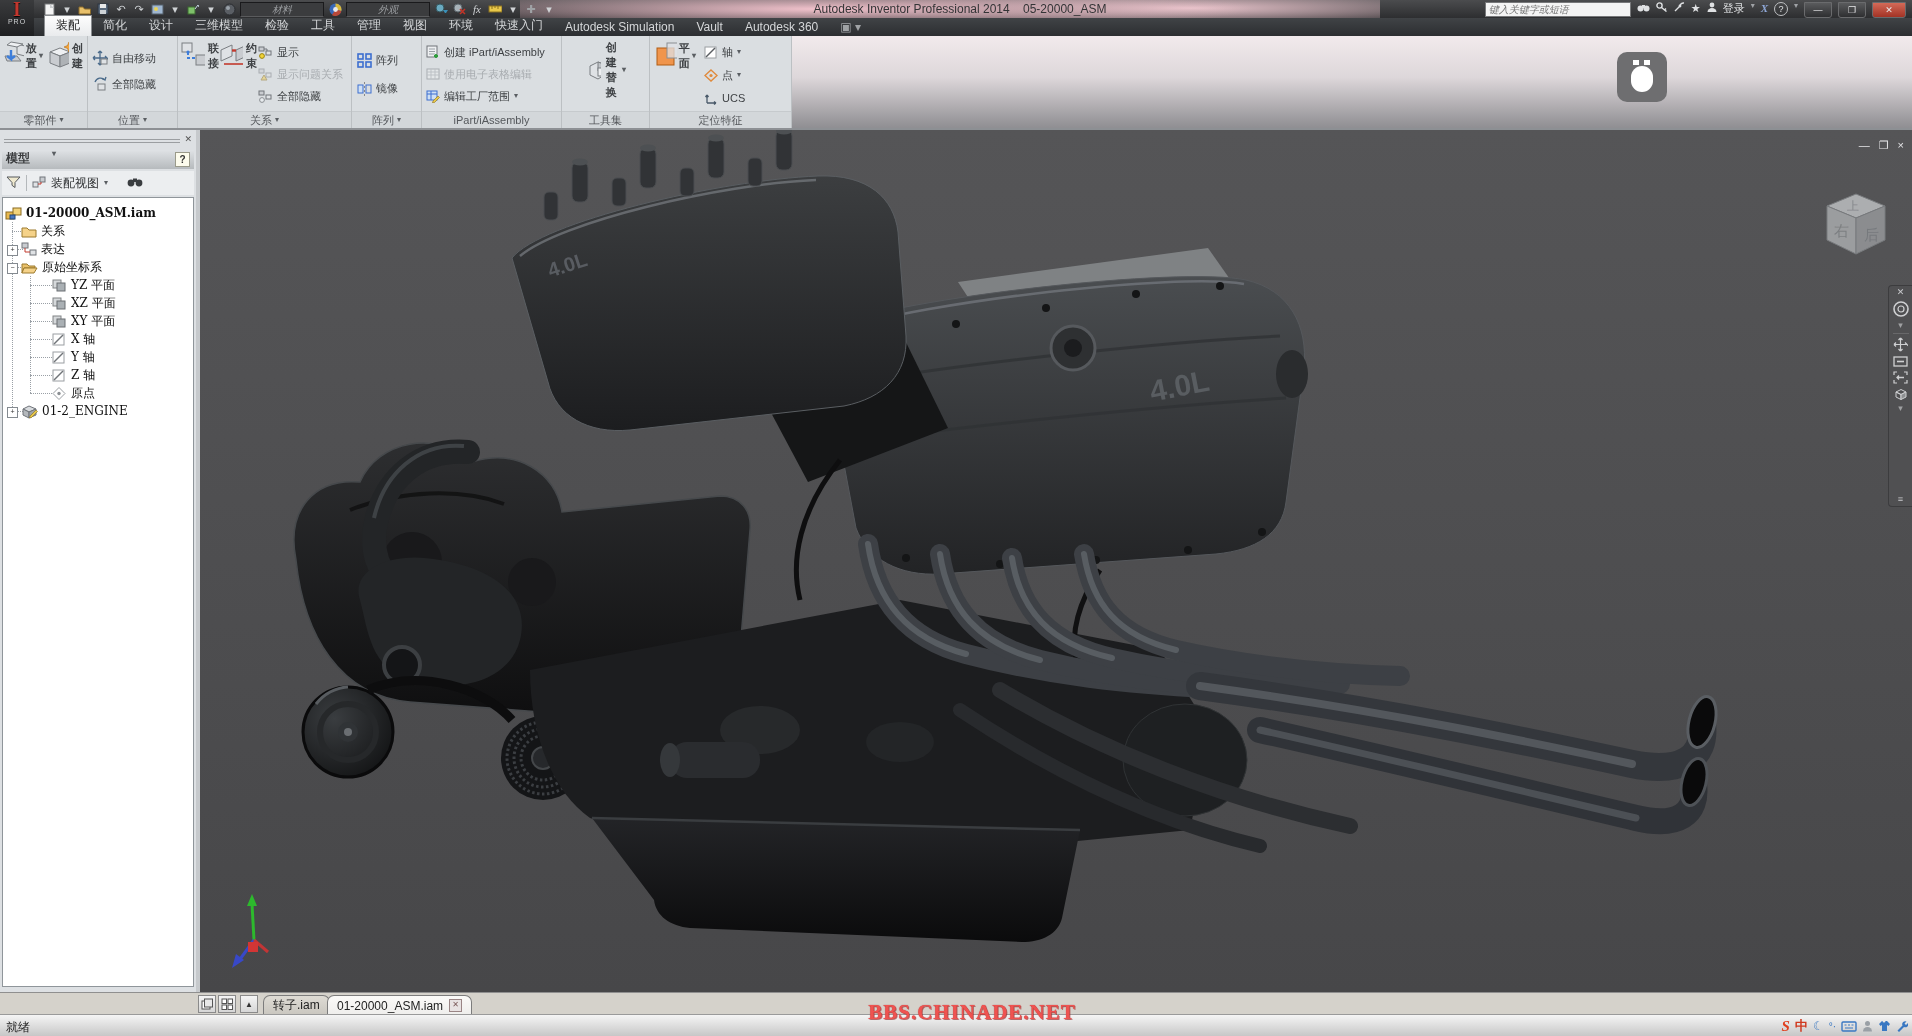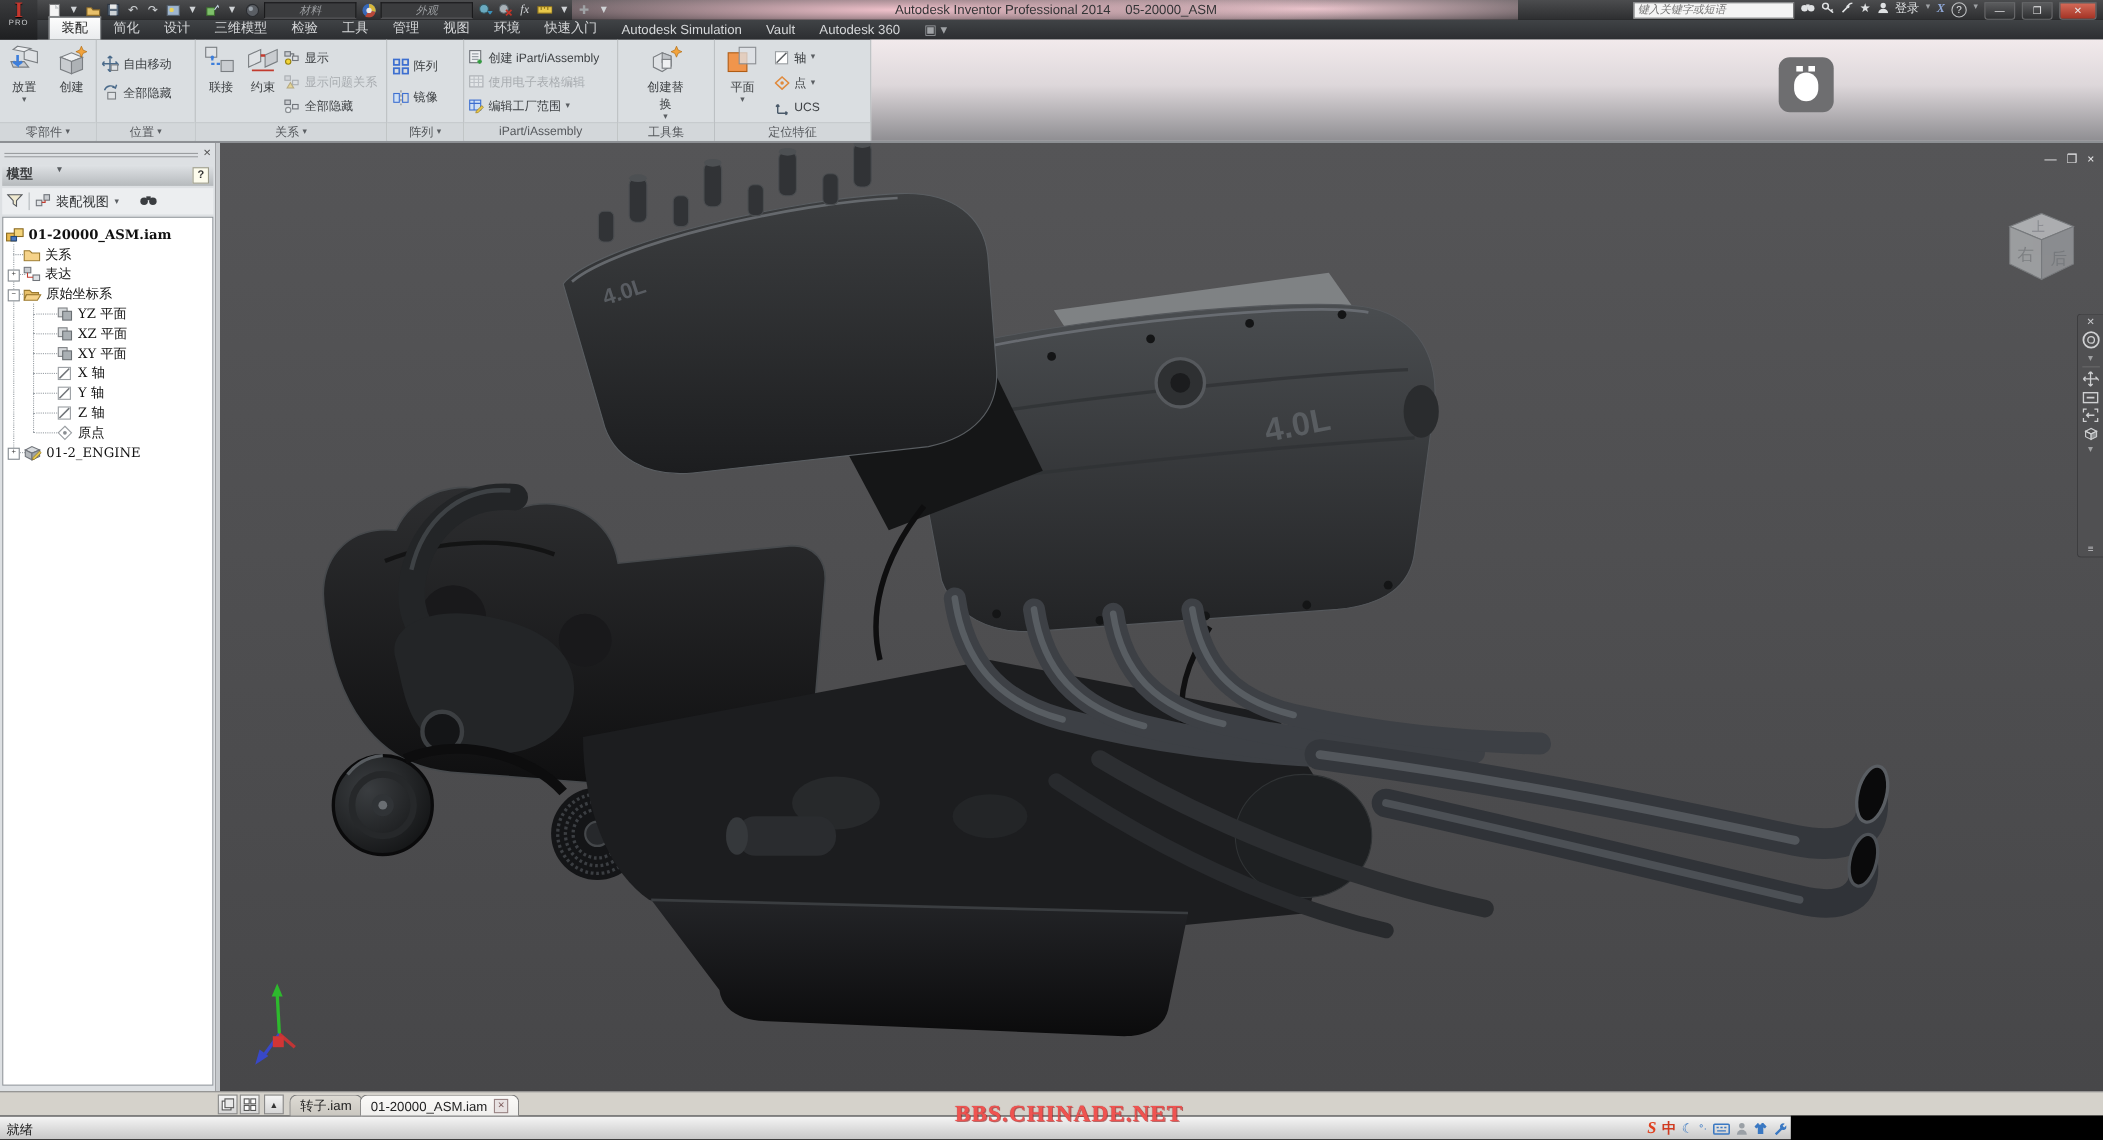--- a/index.html
+++ b/index.html
@@ -30,21 +30,21 @@
   #tabrow{left:0;top:18px;width:1912px;height:18px;background:linear-gradient(#404346,#2c2e31);display:flex;align-items:flex-end;padding-left:44px;box-sizing:border-box;}
   .rtab{font-size:12px;color:#d5d7d9;padding:1px 11px 2px 11px;white-space:nowrap;}
   .rtab.active{background:linear-gradient(#fdfdfd,#e9ebed);color:#1a1a1a;border:1px solid #8a8d90;border-bottom:none;}
   
   #ribbon{left:0;top:36px;width:1912px;height:94px;background:#dadee1;border-bottom:2px solid #8d9094;box-sizing:border-box;}
   #ribbon-wash{left:792px;top:0;width:1120px;height:92px;
      background:linear-gradient(180deg,#f2eaec 0%,#ddd7da 45%,#8f8e92 100%);}
   .rgroup{top:0;height:92px;border-right:1px solid #bcc0c3;box-sizing:border-box;}
   .rgroup .glabel{position:absolute;left:0;right:0;bottom:0;height:16px;border-top:1px solid #c6cacd;
      font-size:11px;color:#55585c;display:flex;align-items:center;justify-content:center;gap:3px;background:#d3d7da;}
-  .rbig{position:absolute;top:4px;width:42px;display:flex;flex-direction:column;align-items:center;font-size:11px;color:#3f4245;text-align:center;}
+  .rbig{position:absolute;top:4px;width:42px;display:flex;flex-direction:row;align-items:center;font-size:11px;color:#3f4245;text-align:center;font-weight:bold;}
   .rbig svg{margin-bottom:2px;}
   .rsmall{display:flex;align-items:center;gap:4px;font-size:11px;color:#3f4245;height:20px;white-space:nowrap;}
   .rsmall.disabled{color:#a8acb0;}
   .rsmall.disabled svg{opacity:.45;}
   .rcol{position:absolute;display:flex;flex-direction:column;justify-content:center;}
   #mouse-overlay{left:1617px;top:16px;width:50px;height:50px;border-radius:10px;background:#6e6e70;}
   #mouse-overlay .mbody{position:absolute;left:14px;top:14px;width:22px;height:26px;border-radius:11px;background:#fff;}
   #mouse-overlay .mb1,#mouse-overlay .mb2{position:absolute;top:8px;width:6px;height:5px;background:#fff;}
   #mouse-overlay .mb1{left:16px;} #mouse-overlay .mb2{left:27px;}
   
@@ -75,21 +75,21 @@
   
   #tabstrip{left:0;top:992px;width:1912px;height:22px;background:#d5d2cb;border-top:1px solid #8f8f8f;box-sizing:border-box;}
   .tsbtn{position:absolute;top:2px;width:18px;height:18px;background:linear-gradient(#f4f4f4,#d6d6d6);border:1px solid #8a8a8a;box-sizing:border-box;
      display:flex;align-items:center;justify-content:center;}
   .dtab{position:absolute;top:2px;height:20px;border:1px solid #7c7c7c;border-bottom:none;border-radius:7px 7px 0 0;
      display:flex;align-items:center;gap:6px;padding:0 9px;font-size:12px;color:#222;box-sizing:border-box;}
   .dtab.inactive{background:linear-gradient(#dedbd4,#c9c6bf);}
   .dtab.active{background:linear-gradient(#fbfaf8,#efeeec);}
   .tab-close{width:11px;height:11px;border:1px solid #9a8585;color:#7c5a5a;font-size:8px;line-height:9px;text-align:center;background:#e8e2e2;}
   
-  #statusbar{left:0;top:1014px;width:1628px;height:22px;background:linear-gradient(#f5f5f5,#c7c7c7);border-top:1px solid #9a9a9a;box-sizing:border-box;
+  #statusbar{left:0;top:1014px;width:1912px;height:22px;background:linear-gradient(#f5f5f5,#c7c7c7);border-top:1px solid #9a9a9a;box-sizing:border-box;
      font-size:12px;color:#222;}
   #status-msg{position:absolute;left:6px;top:4px;}
   #lang-bar{position:absolute;right:4px;top:1px;height:20px;display:flex;align-items:center;gap:5px;}
   #sogou-s{color:#e0401f;font-weight:bold;font-size:15px;font-family:"Liberation Serif",serif;font-style:italic;}
   #lang-zh{color:#d03a20;font-size:13px;font-weight:bold;}
   .lb-blue{color:#3a78c2;font-size:12px;}
   
   #watermark{left:852px;top:1000px;width:240px;text-align:center;z-index:50;
      font-family:Liberation Serif, serif;font-weight:bold;font-size:21px;letter-spacing:1px;color:#ef5350;
      text-shadow:0 0 1px #b03030, 1px 1px 0 rgba(150,30,30,.6);}

